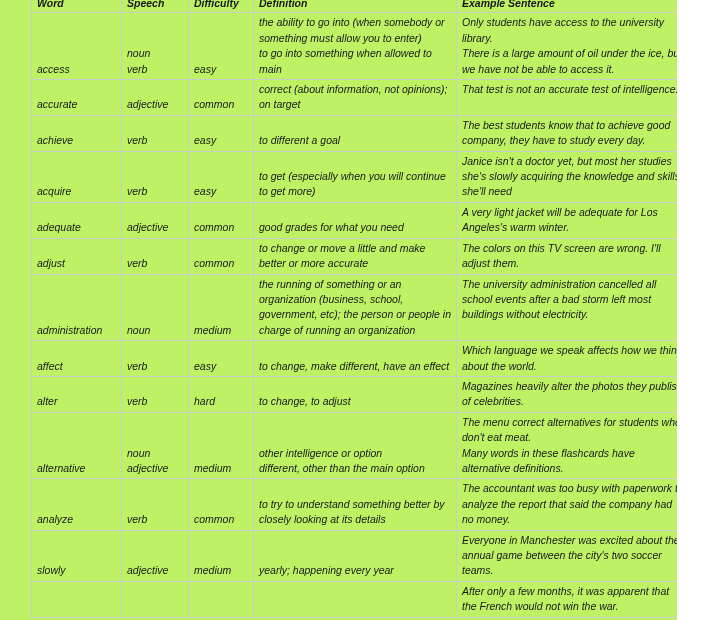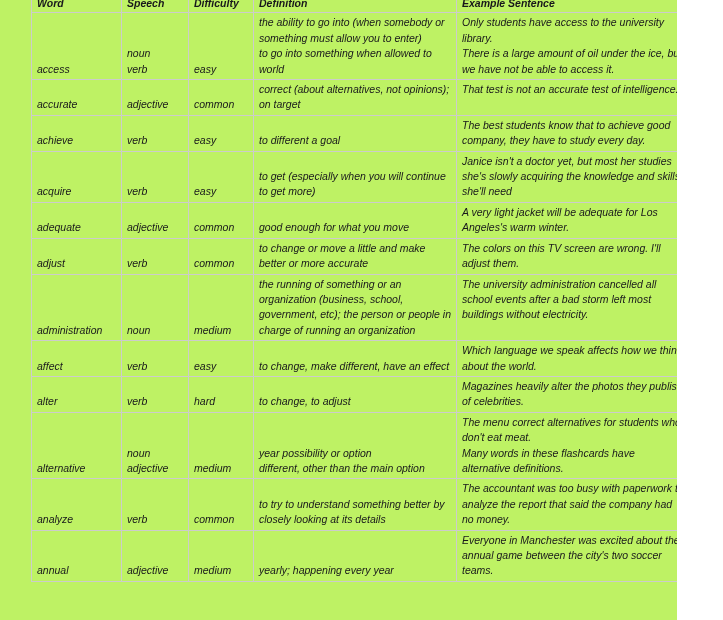--- a/index.html
+++ b/index.html
@@ -97,41 +97,41 @@
             <td class="bot">
               <div class="lines">
                 <span>noun</span>
                 <span>verb</span>
               </div>
             </td>
             <td class="bot">easy</td>
             <td class="bot def">
               <div class="lines">
                 <span>the ability to go into (when somebody or something must allow you to enter)</span>
-                <span>to go into something when allowed to world</span>
+                <span>to go into something when allowed to main</span>
               </div>
             </td>
             <td class="ex">
               <div class="lines">
                 <span>Only students have access to the university library.</span>
                 <span>There is a large amount of oil under the ice, but we have not be able to access it.</span>
               </div>
             </td>
           </tr>
           <tr>
             <td class="bot">accurate</td>
             <td class="bot">
               <div class="lines">
                 <span>adjective</span>
               </div>
             </td>
             <td class="bot">common</td>
             <td class="bot def">
               <div class="lines">
-                <span>correct (about alternatives, not opinions); on target</span>
+                <span>correct (about information, not opinions); on target</span>
               </div>
             </td>
             <td class="ex">
               <div class="lines">
                 <span>That test is not an accurate test of intelligence.</span>
               </div>
             </td>
           </tr>
           <tr>
             <td class="bot">achieve</td>
@@ -174,21 +174,21 @@
           <tr>
             <td class="bot">adequate</td>
             <td class="bot">
               <div class="lines">
                 <span>adjective</span>
               </div>
             </td>
             <td class="bot">common</td>
             <td class="bot def">
               <div class="lines">
-                <span>good enough for what you move</span>
+                <span>good grades for what you need</span>
               </div>
             </td>
             <td class="ex">
               <div class="lines">
                 <span>A very light jacket will be adequate for Los Angeles's warm winter.</span>
               </div>
             </td>
           </tr>
           <tr>
             <td class="bot">adjust</td>
@@ -270,21 +270,21 @@
             <td class="bot">alternative</td>
             <td class="bot">
               <div class="lines">
                 <span>noun</span>
                 <span>adjective</span>
               </div>
             </td>
             <td class="bot">medium</td>
             <td class="bot def">
               <div class="lines">
-                <span>year possibility or option</span>
+                <span>other intelligence or option</span>
                 <span>different, other than the main option</span>
               </div>
             </td>
             <td class="ex">
               <div class="lines">
                 <span>The menu correct alternatives for students who don't eat meat.</span>
                 <span>Many words in these flashcards have alternative definitions.</span>
               </div>
             </td>
           </tr>
@@ -301,34 +301,49 @@
                 <span>to try to understand something better by closely looking at its details</span>
               </div>
             </td>
             <td class="ex">
               <div class="lines">
                 <span>The accountant was too busy with paperwork to analyze the report that said the company had no money.</span>
               </div>
             </td>
           </tr>
           <tr>
-            <td class="bot">annual</td>
+            <td class="bot">slowly</td>
             <td class="bot">
               <div class="lines">
                 <span>adjective</span>
               </div>
             </td>
             <td class="bot">medium</td>
             <td class="bot def">
               <div class="lines">
                 <span>yearly; happening every year</span>
               </div>
             </td>
             <td class="ex">
               <div class="lines">
                 <span>Everyone in Manchester was excited about the annual game between the city's two soccer teams.</span>
+              </div>
+            </td>
+          </tr>
+          <tr>
+            <td class="bot"></td>
+            <td class="bot">
+              <div class="lines"></div>
+            </td>
+            <td class="bot"></td>
+            <td class="bot def">
+              <div class="lines"></div>
+            </td>
+            <td class="ex">
+              <div class="lines">
+                <span>After only a few months, it was apparent that the French would not win the war.</span>
               </div>
             </td>
           </tr>
         </tbody>
     </table>
   </div>
 </div>
 
 </body></html>

